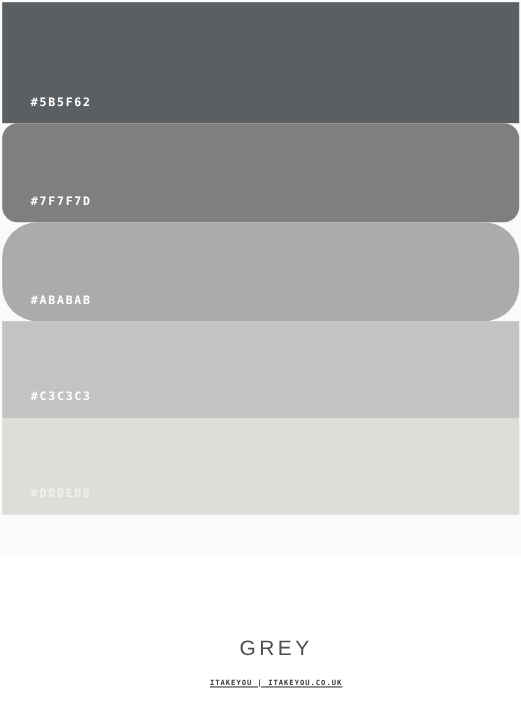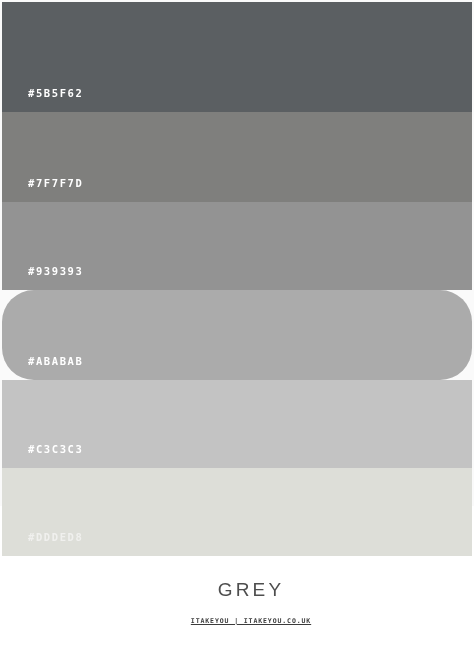--- a/index.html
+++ b/index.html
@@ -88,25 +88,22 @@
 </style>
 </head>
 <body>
 
 <div id="palette-card" style="background: rgb(250, 250, 250);">
 
   <div id="swatch-stack">
       <div class="swatch" style="background: rgb(91, 95, 98); height: 110px;">
         <span class="swatch-label label-light">#5B5F62</span>
       </div>
-      <div class="swatch" style="background: rgb(127, 127, 125); height: 90px;">
+      <div class="swatch" style="background: rgb(127, 127, 125); height: 90px; border-radius: 14px;">
         <span class="swatch-label label-light">#7F7F7D</span>
-      </div>
-      <div class="swatch" style="background: rgb(147, 147, 147); height: 88px;">
-        <span class="swatch-label label-light">#939393</span>
       </div>
       <div class="swatch" style="background: rgb(171, 171, 171); height: 90px; border-radius: 32px;">
         <span class="swatch-label label-light">#ABABAB</span>
       </div>
       <div class="swatch" style="background: rgb(195, 195, 195); height: 88px;">
         <span class="swatch-label label-light">#C3C3C3</span>
       </div>
       <div class="swatch" style="background: rgb(221, 222, 216); height: 88px;">
         <span class="swatch-label label-dim">#DDDED8</span>
       </div>

